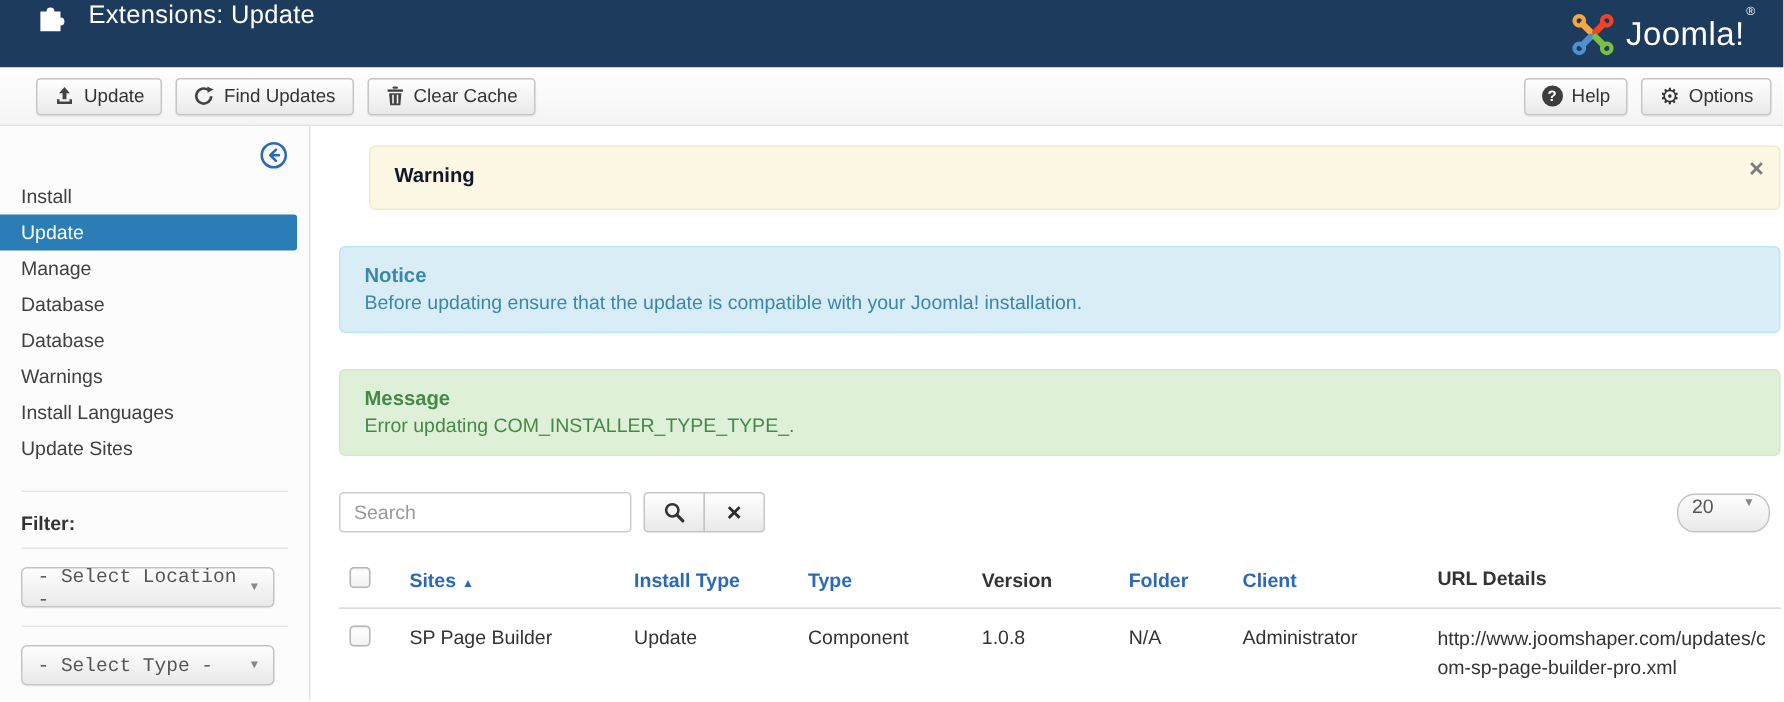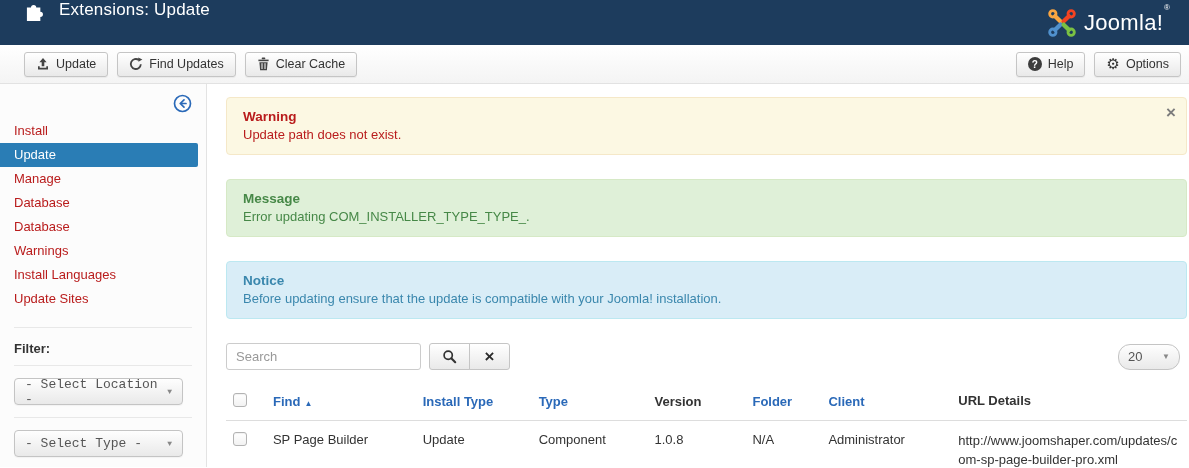--- a/index.html
+++ b/index.html
@@ -27,58 +27,58 @@
                display:inline-flex; align-items:center; justify-content:center; font-size:10px; font-weight:bold; }
   .icon-help::after { content:"?"; }
   .icon-gear { font-size:15px; line-height:14px; color:#333; }
   .icon-gear::after { content:"⚙"; font-family:"DejaVu Sans", sans-serif; }
 
   
   .main { display:flex; height:383px; }
   .sidebar { width:207px; min-width:207px; background:#fcfcfc; border-right:1px solid #e3e3e3; padding-top:8px; }
   .collapse-row { display:flex; justify-content:flex-end; padding:2px 14px 6px 0; }
   .sidemenu { list-style:none; }
-  .sidemenu li { font-size:13px; color:#b91c1c; padding:4px 14px; line-height:16px; cursor:pointer; margin-right:8px; }
+  .sidemenu li { font-size:13px; color:#404040; padding:4px 14px; line-height:16px; cursor:pointer; margin-right:8px; }
   .sidemenu li.active { background:#2a7db5; color:#fff; border-radius:0 2px 2px 0; }
   .filter-box { padding:0 14px; }
   .filter-box hr { border:none; border-top:1px solid #e8e8e8; margin:0; }
   .hr-full { margin:16px 0 0 0 !important; }
   .filter-label { font-size:13px; font-weight:bold; color:#333; padding:13px 0 9px 0; }
   .side-select { margin:12px 0; height:27px; width:169px; border:1px solid #c4c4c4; border-radius:4px;
                  background:linear-gradient(#fefefe,#e9e9e9); display:flex; align-items:center;
                  padding:0 10px; font-size:13px; color:#555; cursor:pointer; box-shadow:0 1px 1px rgba(0,0,0,.04);font-family:Liberation Mono, monospace; }
   .side-select .caret { margin-left:auto; }
   .caret { font-size:8px; color:#888; }
   .caret::after { content:"▼"; }
 
   
   .content { flex:1; padding:13px 2px 0 19px; }
   .alert { border:1px solid; border-radius:4px; padding:11px 30px 12px 16px; margin-bottom:24px; position:relative; font-size:13px; }
   .alert .alert-title { font-weight:bold; font-size:13.5px; margin-bottom:3px; }
-  .alert-warning { background:#fcf8e3; border-color:#f5e8c8; color:#b91c1c; }
+  .alert-warning { background:#fcf8e3; border-color:#f5e8c8; color:#0f172a;margin-left:20px; }
   .alert-success { background:#dff0d8; border-color:#d6e9c6; color:#468847; }
   .alert-info    { background:#d9edf7; border-color:#bce8f1; color:#3a87ad; }
   .alert-close { position:absolute; top:6px; right:10px; color:#7c7c7c; font-size:17px; font-weight:bold;
                  line-height:17px; cursor:pointer; }
   .alert-close::after { content:"×"; }
 
   .controls { display:flex; align-items:center; margin-top:8px; }
   .search-input { width:195px; height:27px; border:1px solid #ccc; border-radius:3px; padding:0 9px;
                   font-size:13px; color:#333; font-family:"Liberation Sans", sans-serif; }
   .search-input::placeholder { color:#999; }
   .btn-group { display:flex; margin-left:8px; }
   .btn-sq { width:41px; height:27px; display:inline-flex; align-items:center; justify-content:center;
             background:linear-gradient(#ffffff,#e9e9e9); border:1px solid #c5c5c5; cursor:pointer; }
   .btn-sq:first-child { border-radius:3px 0 0 3px; }
   .btn-sq:last-child { border-radius:0 3px 3px 0; margin-left:-1px; }
   .icon-x { font-size:17px; font-weight:bold; color:#2b2b2b; line-height:16px; }
   .icon-x::after { content:"×"; }
   .controls .spacer { flex:1; }
   .limit-select { width:62px; height:26px; border:1px solid #c4c4c4; border-radius:12px;
-                  background:linear-gradient(#fefefe,#e9e9e9); display:flex; align-items:center;
+                  background:linear-gradient(#fefefe,#e9e9e9); display:flex; 
                   padding:0 9px; font-size:13px; color:#555; cursor:pointer; margin-right:7px; }
   .limit-select .caret { margin-left:auto; }
 
   
   table { border-collapse:collapse; width:100%; margin-top:15px; font-size:13px; color:#333; }
   th { text-align:left; font-weight:bold; padding:7px 5px 9px 5px; border-bottom:1px solid #ddd; white-space:nowrap; }
   th.sortable { color:#2a69b8; cursor:pointer; }
   td { padding:11px 5px; vertical-align:top; }
   .col-check { width:42px; padding-left:7px; }
   .col-name { width:150px; }
@@ -192,31 +192,30 @@
         </div>
 
       </div>
     </div>
 
     <div class="content">
 
       <div class="alert alert-warning">
         <span class="alert-close"></span>
         <div class="alert-title">Warning</div>
-        <div>Update path does not exist.</div>
+      </div>
+
+      <div class="alert alert-info">
+        <div class="alert-title">Notice</div>
+        <div>Before updating ensure that the update is compatible with your Joomla! installation.</div>
       </div>
 
       <div class="alert alert-success">
         <div class="alert-title">Message</div>
         <div>Error updating COM_INSTALLER_TYPE_TYPE_.</div>
-      </div>
-
-      <div class="alert alert-info">
-        <div class="alert-title">Notice</div>
-        <div>Before updating ensure that the update is compatible with your Joomla! installation.</div>
       </div>
 
       <div class="controls">
         <input class="search-input" type="text" placeholder="Search" style="">
         <div class="btn-group">
           <button class="btn-sq">
             <svg width="15" height="15" viewBox="0 0 15 15">
               <circle cx="6.2" cy="6.2" r="4.1" fill="none" stroke="#333" stroke-width="1.7"></circle>
               <path d="M9.3 9.3 L13.2 13.2" stroke="#333" stroke-width="2.1" stroke-linecap="round"></path>
             </svg>
@@ -229,21 +228,21 @@
         <div class="limit-select">
           <span>20</span>
           <span class="caret"></span>
         </div>
       </div>
 
       <table>
         <thead>
           <tr>
             <th class="col-check"><span class="checkbox"></span></th>
-            <th class="col-name sortable"><span>Find</span><span class="sort-asc"></span></th>
+            <th class="col-name sortable"><span>Sites</span><span class="sort-asc"></span></th>
             <th class="col-itype sortable"><span>Install Type</span></th>
             <th class="col-type sortable"><span>Type</span></th>
             <th class="col-version"><span>Version</span></th>
             <th class="col-folder sortable"><span>Folder</span></th>
             <th class="col-client sortable"><span>Client</span></th>
             <th class="col-url"><span>URL Details</span></th>
           </tr>
         </thead>
         <tbody>
           <tr>

